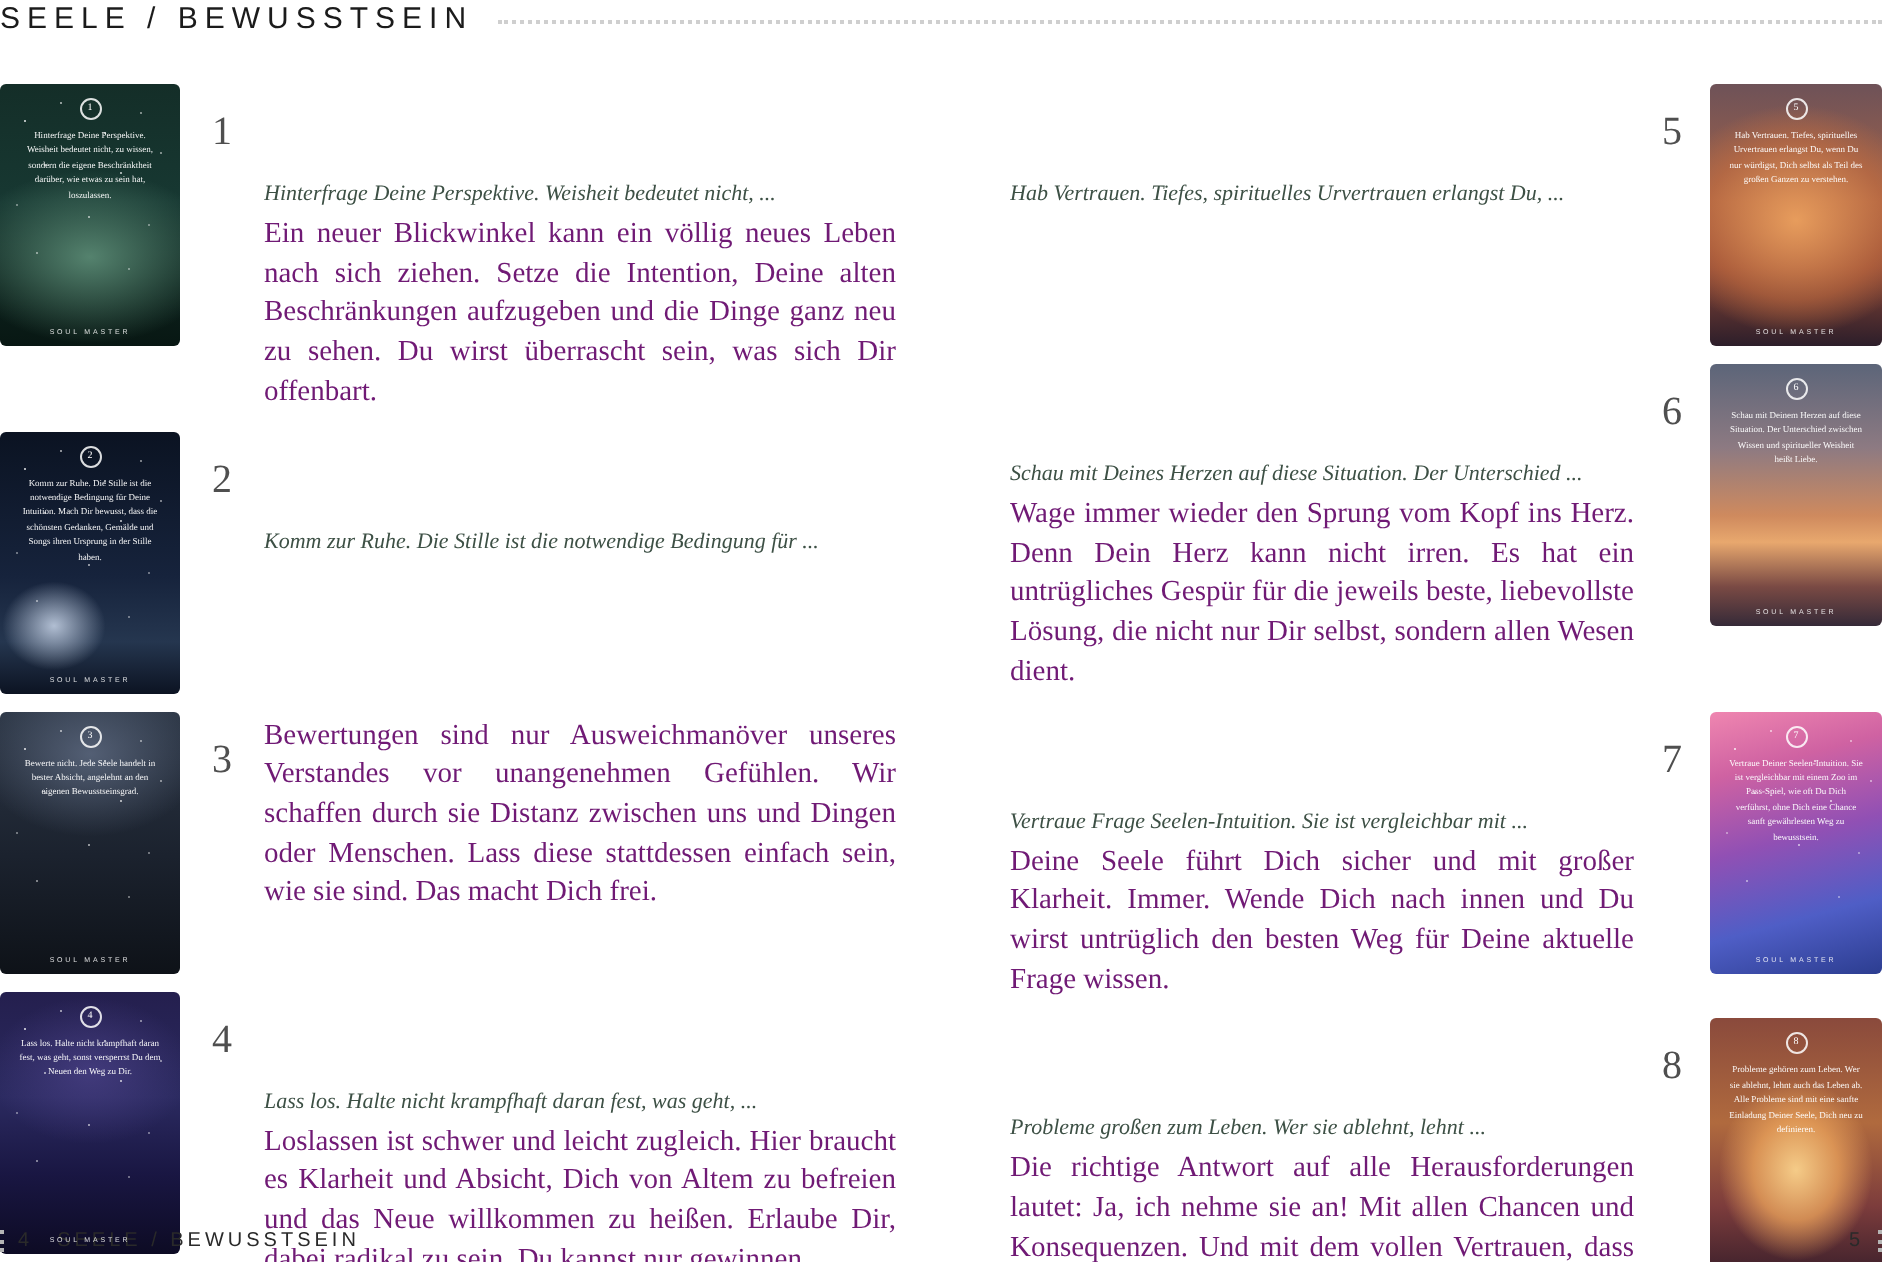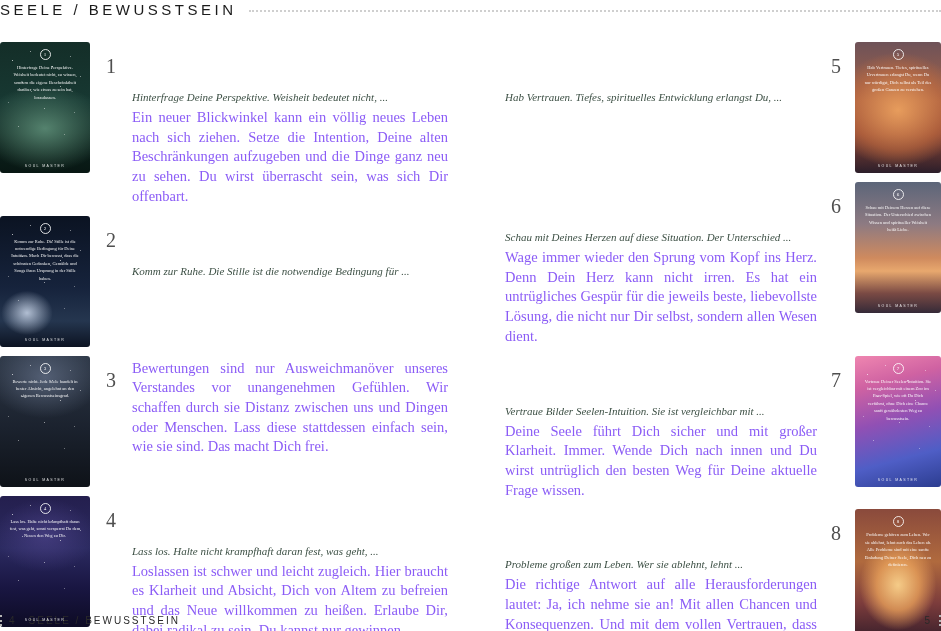--- a/index.html
+++ b/index.html
@@ -82,21 +82,21 @@
   .entry.right .num { width:22px; }
 
   
   .txt { flex:1; padding-top:3px; min-width:0; }
   .intro {
     font-style:italic; font-size:11px; color:#3d5045;
     margin-bottom:5px; white-space:nowrap; overflow:hidden;margin-top:46px;
   }
   .bodytext {
     font-size:14.5px; line-height:1.36; text-align:justify;
-    color:#8b5cf6; hyphens:auto; -webkit-hyphens:auto;
+    color:#701a75; hyphens:auto; -webkit-hyphens:auto;
   }
 
   
   .footer {
     position:absolute; left:0; right:0; bottom:5px;
     display:flex; justify-content:space-between; align-items:center;
     font-family:"Liberation Sans", sans-serif;
     font-size:10px; letter-spacing:2px; color:#2a2a2a;
   }
   .footer-left {
@@ -176,21 +176,21 @@
       <div class="bodytext">Loslassen ist schwer und leicht zugleich. Hier braucht es Klarheit und Absicht, Dich von Altem zu befreien und das Neue willkommen zu heißen. Erlaube Dir, dabei radikal zu sein. Du kannst nur gewinnen.</div>
     </div>
   </div>
 
 </div>
 
 <div class="col-right">
 
   <div class="entry right">
     <div class="txt">
-      <div class="intro">Hab Vertrauen. Tiefes, spirituelles Entwicklung erlangst Du, ...</div>
+      <div class="intro">Hab Vertrauen. Tiefes, spirituelles Urvertrauen erlangst Du, ...</div>
     </div>
     <div class="num">5</div>
     <div class="card" style="background: radial-gradient(95% 55% at 50% 52%, rgba(235,160,94,0.95) 0%, rgba(196,110,64,0.6) 55%, rgba(196,110,64,0) 80%), linear-gradient(180deg, #6e5258 0%, #a66347 45%, #8a4636 70%, #2c1e2a 100%);">
       <div class="stars"></div>
       <div class="card-circle">
           <span>5</span>
         </div>
       <div class="card-text">Hab Vertrauen. Tiefes, spirituelles Urvertrauen erlangst Du, wenn Du nur würdigst, Dich selbst als Teil des großen Ganzen zu verstehen.</div>
       <div class="card-brand">SOUL MASTER</div>
     </div>
@@ -207,21 +207,21 @@
       <div class="card-circle">
           <span>6</span>
         </div>
       <div class="card-text">Schau mit Deinem Herzen auf diese Situation. Der Unterschied zwischen Wissen und spiritueller Weisheit heißt Liebe.</div>
       <div class="card-brand">SOUL MASTER</div>
     </div>
   </div>
 
   <div class="entry right">
     <div class="txt">
-      <div class="intro">Vertraue Bilder Seelen-Intuition. Sie ist vergleichbar mit ...</div>
+      <div class="intro">Vertraue Frage Seelen-Intuition. Sie ist vergleichbar mit ...</div>
       <div class="bodytext">Deine Seele führt Dich sicher und mit großer Klarheit. Immer. Wende Dich nach innen und Du wirst untrüglich den besten Weg für Deine aktuelle Frage wissen.</div>
     </div>
     <div class="num">7</div>
     <div class="card starry" style="background: linear-gradient(165deg, #ef86b0 0%, #cf62a2 22%, #9150b4 48%, #4f5ec6 75%, #2c3d90 100%);">
       <div class="stars"></div>
       <div class="card-circle">
           <span>7</span>
         </div>
       <div class="card-text">Vertraue Deiner Seelen-Intuition. Sie ist vergleichbar mit einem Zoo im Pass-Spiel, wie oft Du Dich verführst, ohne Dich eine Chance sanft gewährlesten Weg zu bewusstsein.</div>
       <div class="card-brand">SOUL MASTER</div>

